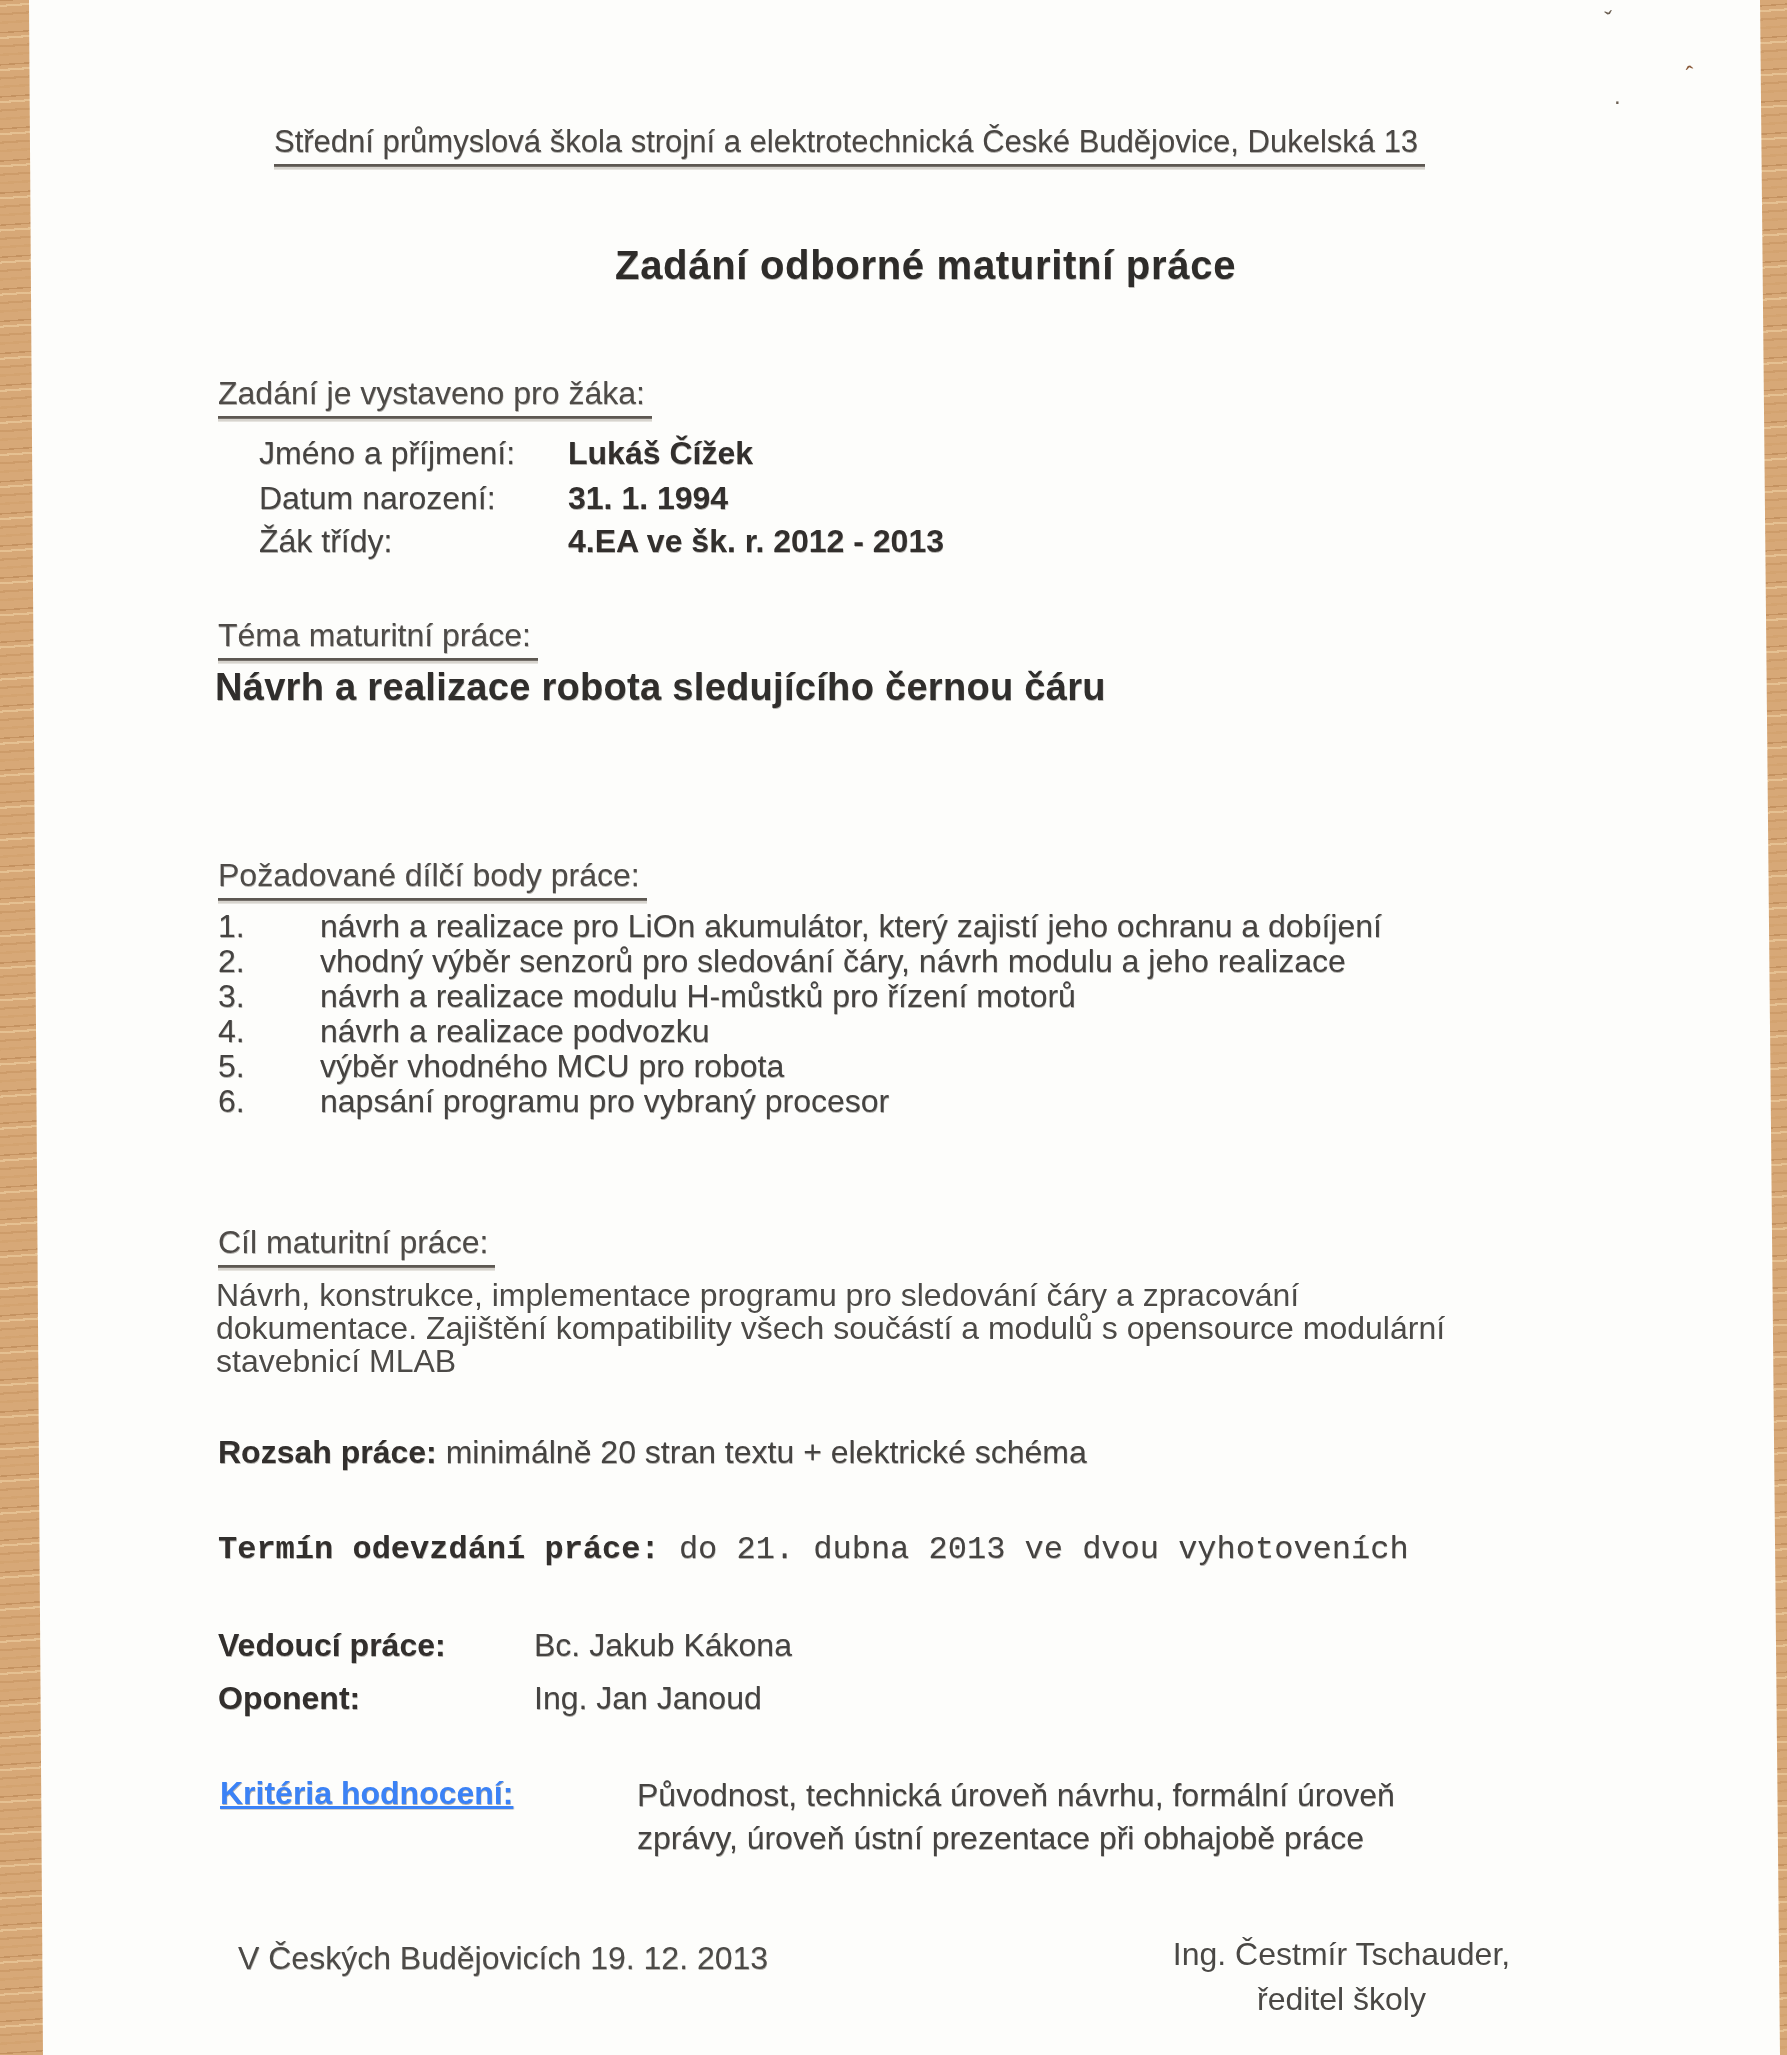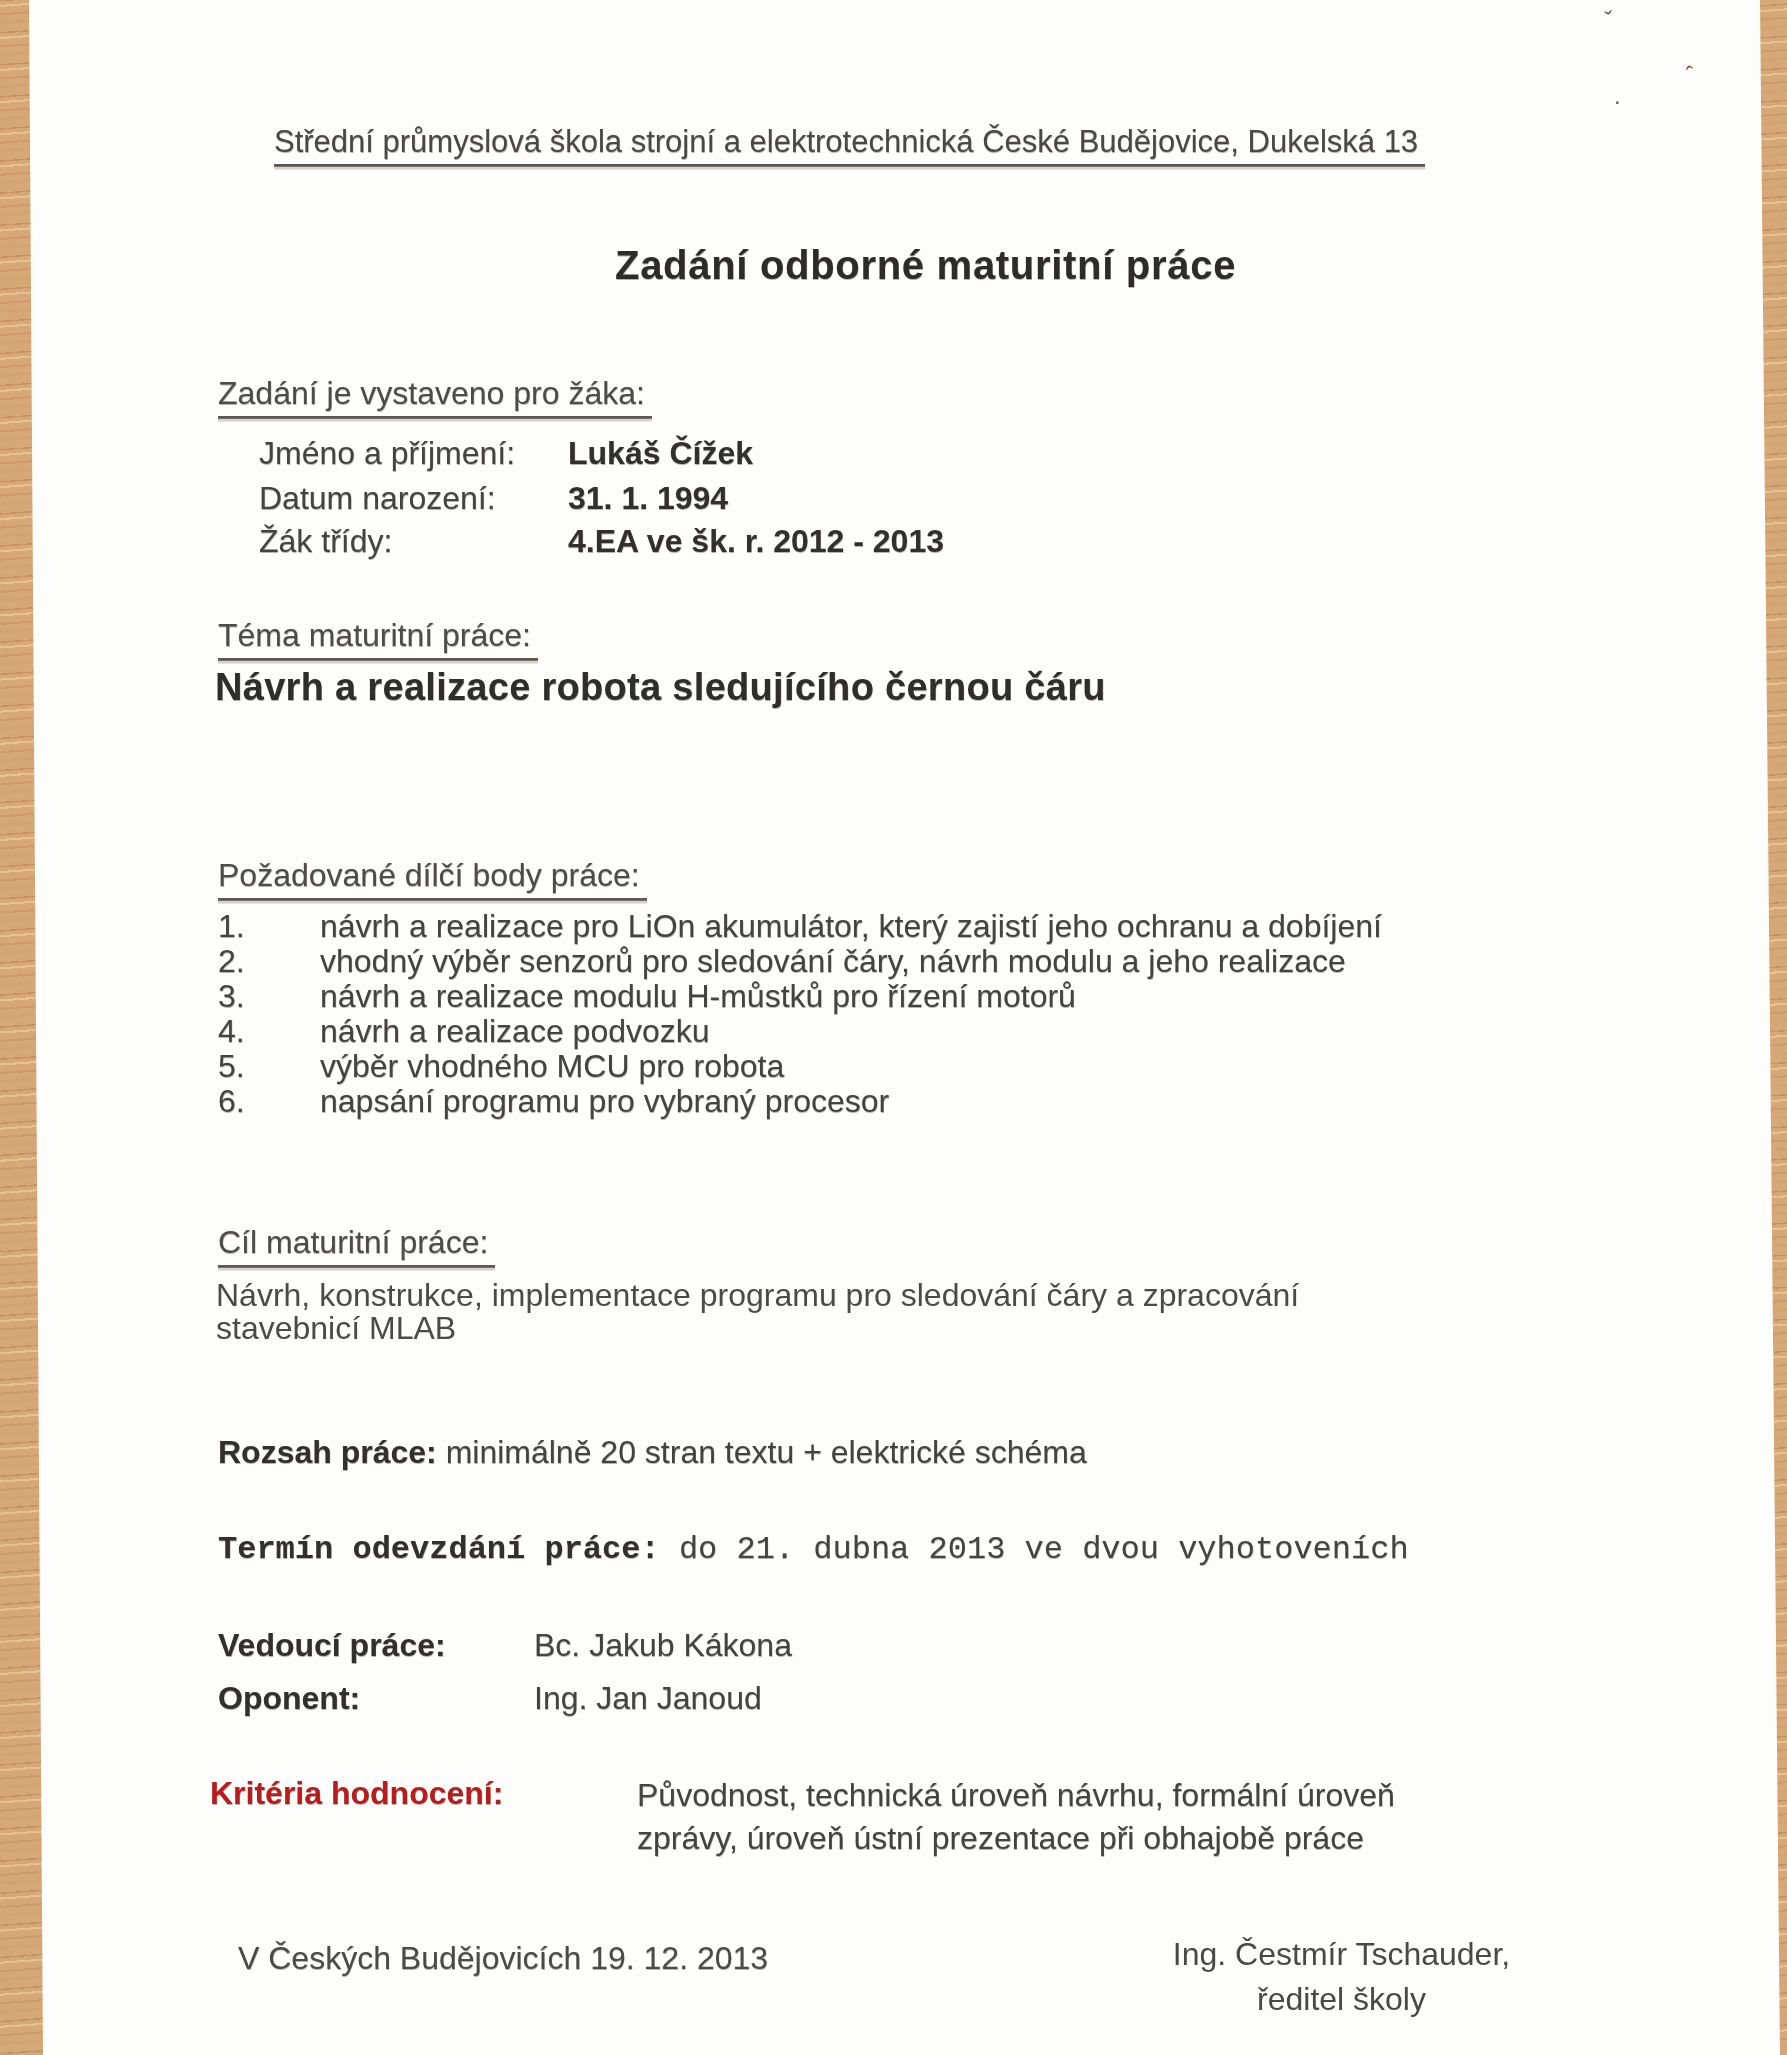--- a/index.html
+++ b/index.html
@@ -81,39 +81,40 @@
     <div class="li"><span class="num">4.</span><span>návrh a realizace podvozku</span></div>
     <div class="li"><span class="num">5.</span><span>výběr vhodného MCU pro robota</span></div>
     <div class="li"><span class="num">6.</span><span>napsání programu pro vybraný procesor</span></div>
   </div>
 
   <div class="txt sz-body heading-u" style="left:218px;top:1223px;">
     <span class="u">Cíl maturitní práce:</span>
   </div>
   <div class="para" style="top:1279px;">
     <div>Návrh, konstrukce, implementace programu pro sledování čáry a zpracování</div>
+    <div>dokumentace. Zajištění kompatibility všech součástí a modulů s opensource modulární</div>
     <div>stavebnicí MLAB</div>
   </div>
 
   <div class="txt sz-body" style="left:218px;top:1433px;">
     <span class="bold">Rozsah práce:</span><span> minimálně 20 stran textu + elektrické schéma</span>
   </div>
 
   <div class="txt sz-body" style="left:218px;top:1531px;font-family:Liberation Mono, monospace;">
     <span class="bold">Termín odevzdání práce:</span><span> do 21. dubna 2013 ve dvou vyhotoveních</span>
   </div>
 
   <div class="txt sz-body" style="left:218px;top:1626px;">
     <span class="bold" style="display:inline-block;width:316px;">Vedoucí práce:</span><span>Bc. Jakub Kákona</span>
   </div>
   <div class="txt sz-body" style="left:218px;top:1679px;">
     <span class="bold" style="display:inline-block;width:316px;">Oponent:</span><span>Ing. Jan Janoud</span>
   </div>
 
-  <div class="txt sz-body bold" style="left:210px;top:1774px;color:#b91c1c;">Kritéria hodnocení:</div>
+  <div class="txt sz-body bold" style="left:220px;top:1774px;color:#3b82f6;text-decoration:underline;">Kritéria hodnocení:</div>
   <div class="txt" style="left:637px;top:1774px;font-size:32px;line-height:43px;">
     <div>Původnost, technická úroveň návrhu, formální úroveň</div>
     <div>zprávy, úroveň ústní prezentace při obhajobě práce</div>
   </div>
 
   <div class="txt sz-body" style="left:238px;top:1939px;color:#4c4a47;">V Českých Budějovicích 19. 12. 2013</div>
   <div class="sig">
     <div>Ing. Čestmír Tschauder,</div>
     <div>ředitel školy</div>
   </div>

